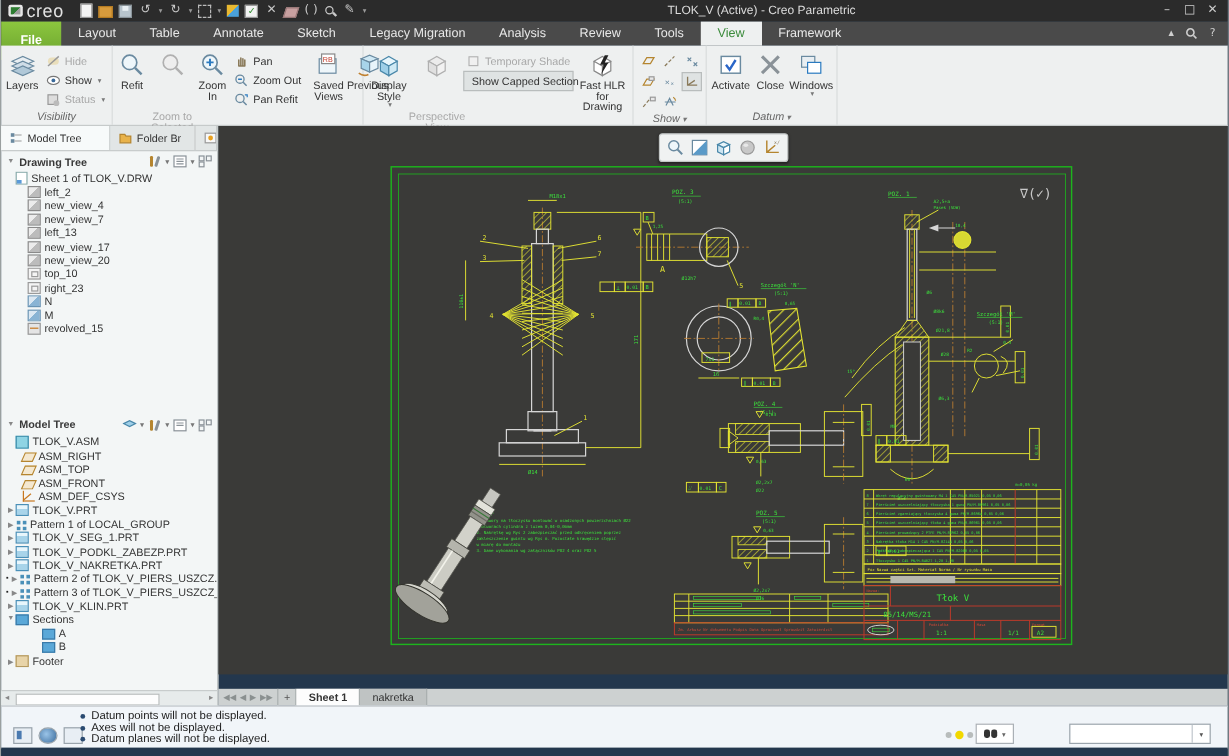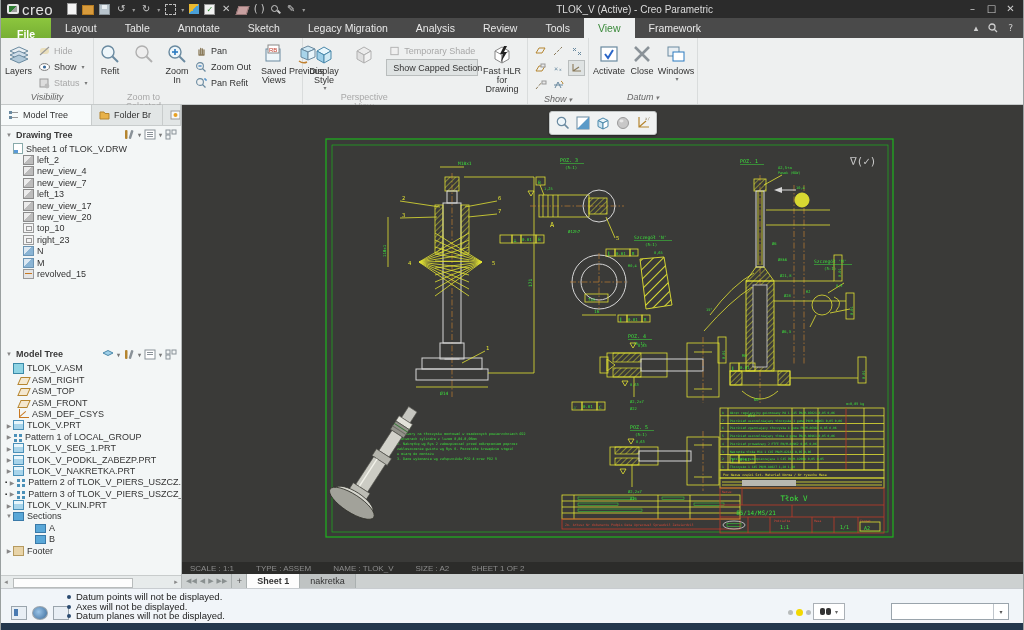--- a/index.html
+++ b/index.html
@@ -1064,27 +1064,20 @@
           <circle cx="8" cy="8" r="5.5" fill="#c8c8c8" stroke="#9a9a9a"></circle>
           <ellipse cx="6.5" cy="6" rx="2" ry="1.4" fill="#e8e8e8"></ellipse>
         </svg>
       <svg class="fti" viewBox="0 0 16 16">
           <path d="M4 2 V12 H14 M4 12 L11 6" fill="none" stroke="#b5852f" stroke-width="1.2"></path>
           <text x="10" y="5" font-size="4" fill="#8a7a5a" font-family="DejaVu Sans Mono">x/</text>
         </svg>
     </div>
   </div>
 
-  <div class="gstatus">
-    <span>SCALE : 1:1</span>
-    <span>TYPE : ASSEM</span>
-    <span>NAME : TLOK_V</span>
-    <span>SIZE : A2</span>
-    <span>SHEET 1  OF 2</span>
-  </div>
 
   <div class="sheetbar">
     <div class="snav">
       <span>◀◀</span>
       <span>◀</span>
       <span>▶</span>
       <span>▶▶</span>
     </div>
     <div class="sadd">+</div>
     <div class="stab active">Sheet 1</div>

